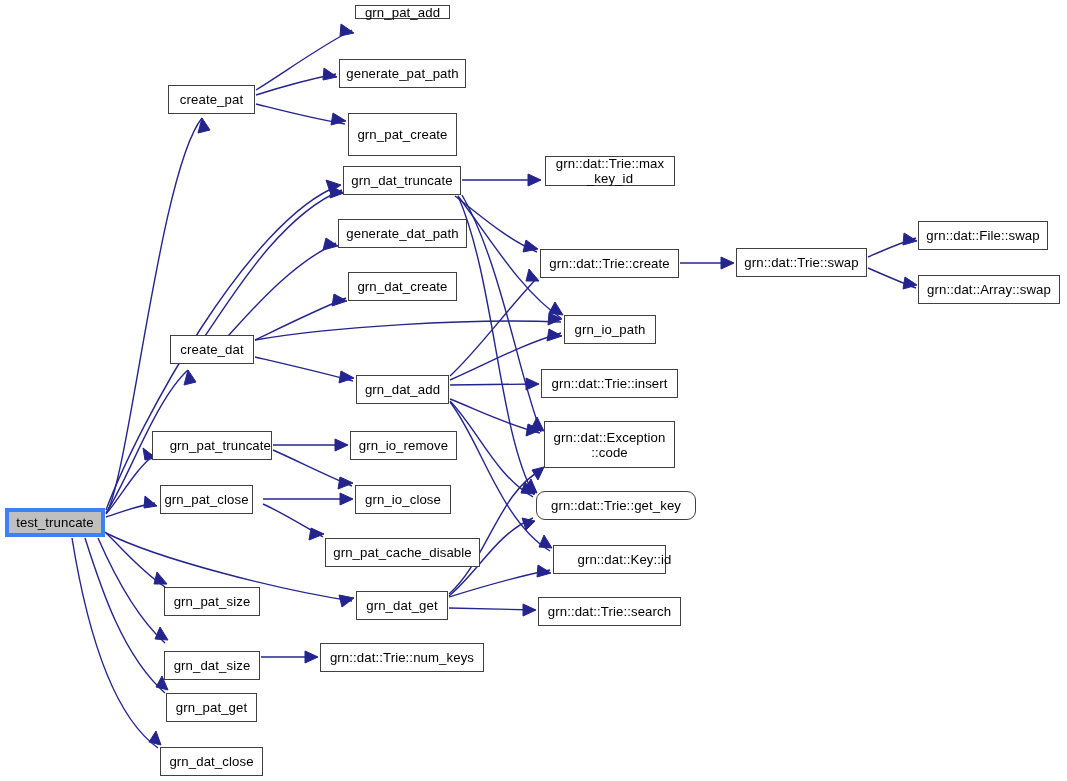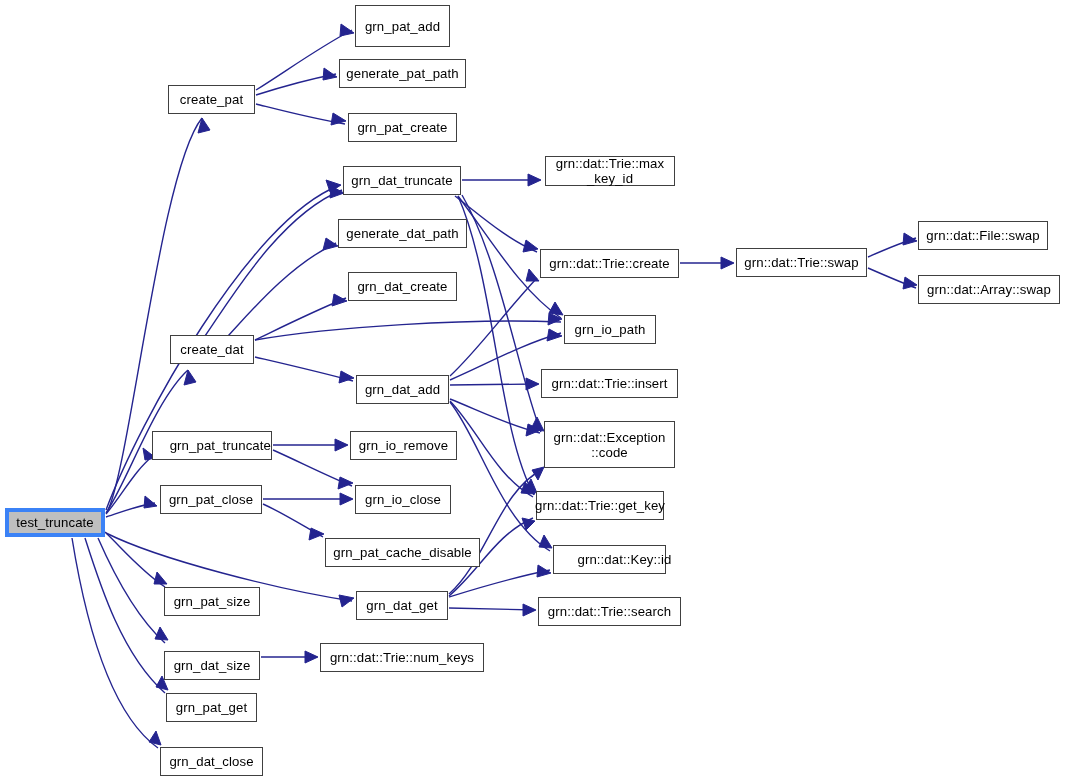--- a/index.html
+++ b/index.html
@@ -130,43 +130,43 @@
       <path d="M 449,597 C 478,588 510,578 550,570" fill="none" stroke="#24248f" stroke-width="1.4"></path>
       <path d="M 551,573 L 538,565 L 537,577 Z Z" fill="#24248f" stroke="#24248f" stroke-width="1"></path>
       <path d="M 449,608 L 535,610" fill="none" stroke="#24248f" stroke-width="1.4"></path>
       <path d="M 536,610 L 523,604 L 523,616 Z Z" fill="#24248f" stroke="#24248f" stroke-width="1"></path>
       <path d="M 261,657 L 317,657" fill="none" stroke="#24248f" stroke-width="1.4"></path>
       <path d="M 318,657 L 305,651 L 305,663 Z Z" fill="#24248f" stroke="#24248f" stroke-width="1"></path>
     </svg>
   <div id="nodes">
       <div class="node root" style="left: 5px; top: 508px; width: 100px; height: 29px;"><span class="lbl">test_truncate</span></div>
       <div class="node" style="left: 168px; top: 85px; width: 87px; height: 29px;"><span class="lbl">create_pat</span></div>
-      <div class="node" style="left: 355px; top: 5px; width: 95px; height: 42px;"><span class="lbl">grn_pat_add</span></div>
+      <div class="node" style="left: 355px; top: 5px; width: 95px; height: 14px;"><span class="lbl">grn_pat_add</span></div>
       <div class="node" style="left: 339px; top: 59px; width: 127px; height: 29px;"><span class="lbl">generate_pat_path</span></div>
-      <div class="node" style="left: 348px; top: 113px; width: 109px; height: 29px;"><span class="lbl">grn_pat_create</span></div>
+      <div class="node" style="left: 348px; top: 113px; width: 109px; height: 43px;"><span class="lbl">grn_pat_create</span></div>
       <div class="node" style="left: 343px; top: 166px; width: 118px; height: 29px;"><span class="lbl">grn_dat_truncate</span></div>
       <div class="node" style="left: 545px; top: 156px; width: 130px; height: 30px;"><span class="lbl">grn::dat::Trie::max
 _key_id</span></div>
       <div class="node" style="left: 338px; top: 219px; width: 129px; height: 29px;"><span class="lbl">generate_dat_path</span></div>
       <div class="node" style="left: 540px; top: 249px; width: 139px; height: 29px;"><span class="lbl">grn::dat::Trie::create</span></div>
       <div class="node" style="left: 736px; top: 248px; width: 131px; height: 29px;"><span class="lbl">grn::dat::Trie::swap</span></div>
       <div class="node" style="left: 918px; top: 221px; width: 130px; height: 29px;"><span class="lbl">grn::dat::File::swap</span></div>
       <div class="node" style="left: 918px; top: 275px; width: 142px; height: 29px;"><span class="lbl">grn::dat::Array::swap</span></div>
       <div class="node" style="left: 348px; top: 272px; width: 109px; height: 29px;"><span class="lbl">grn_dat_create</span></div>
       <div class="node" style="left: 170px; top: 335px; width: 84px; height: 29px;"><span class="lbl">create_dat</span></div>
       <div class="node" style="left: 564px; top: 315px; width: 92px; height: 29px;"><span class="lbl">grn_io_path</span></div>
       <div class="node" style="left: 356px; top: 375px; width: 93px; height: 29px;"><span class="lbl">grn_dat_add</span></div>
       <div class="node" style="left: 541px; top: 369px; width: 137px; height: 29px;"><span class="lbl">grn::dat::Trie::insert</span></div>
       <div class="node" style="left: 544px; top: 421px; width: 131px; height: 47px;"><span class="lbl">grn::dat::Exception
 ::code</span></div>
       <div class="node" style="left: 152px; top: 431px; width: 120px; height: 29px; justify-content: flex-end;"><span class="lbl">grn_pat_truncate</span></div>
       <div class="node" style="left: 350px; top: 431px; width: 107px; height: 29px;"><span class="lbl">grn_io_remove</span></div>
-      <div class="node" style="left: 160px; top: 485px; width: 102px; height: 29px; justify-content: center;"><span class="lbl">grn_pat_close</span></div>
+      <div class="node" style="left: 160px; top: 485px; width: 93px; height: 29px; justify-content: center;"><span class="lbl">grn_pat_close</span></div>
       <div class="node" style="left: 355px; top: 485px; width: 96px; height: 29px;"><span class="lbl">grn_io_close</span></div>
-      <div class="node" style="left: 536px; top: 491px; width: 128px; height: 29px;"><span class="lbl">grn::dat::Trie::get_key</span></div>
+      <div class="node" style="left: 536px; top: 491px; width: 160px; height: 29px; border-radius: 9px;"><span class="lbl">grn::dat::Trie::get_key</span></div>
       <div class="node" style="left: 325px; top: 538px; width: 155px; height: 29px;"><span class="lbl">grn_pat_cache_disable</span></div>
       <div class="node" style="left: 553px; top: 545px; width: 113px; height: 29px; padding-left: 30px;"><span class="lbl">grn::dat::Key::id</span></div>
       <div class="node" style="left: 164px; top: 587px; width: 96px; height: 29px;"><span class="lbl">grn_pat_size</span></div>
       <div class="node" style="left: 356px; top: 591px; width: 92px; height: 29px;"><span class="lbl">grn_dat_get</span></div>
       <div class="node" style="left: 538px; top: 597px; width: 143px; height: 29px;"><span class="lbl">grn::dat::Trie::search</span></div>
       <div class="node" style="left: 164px; top: 643px; width: 96px; height: 29px; margin-top: 8px;"><span class="lbl">grn_dat_size</span></div>
       <div class="node" style="left: 320px; top: 643px; width: 164px; height: 29px;"><span class="lbl">grn::dat::Trie::num_keys</span></div>
       <div class="node" style="left: 166px; top: 693px; width: 91px; height: 29px;"><span class="lbl">grn_pat_get</span></div>
       <div class="node" style="left: 160px; top: 747px; width: 103px; height: 29px;"><span class="lbl">grn_dat_close</span></div>
     </div>

